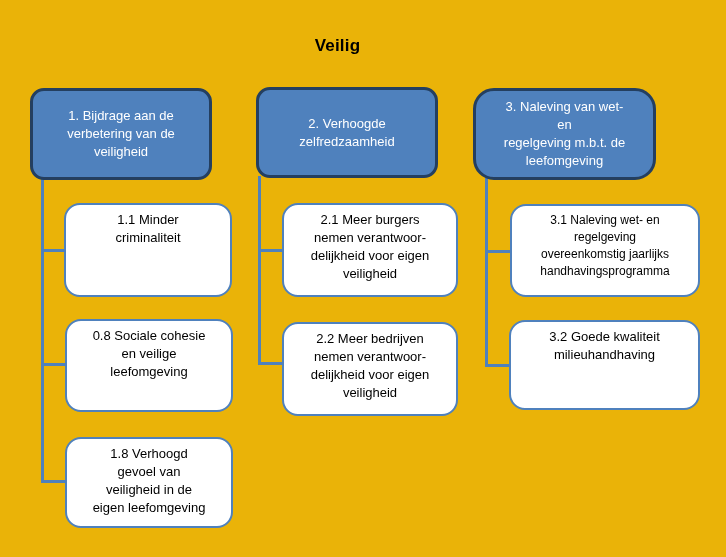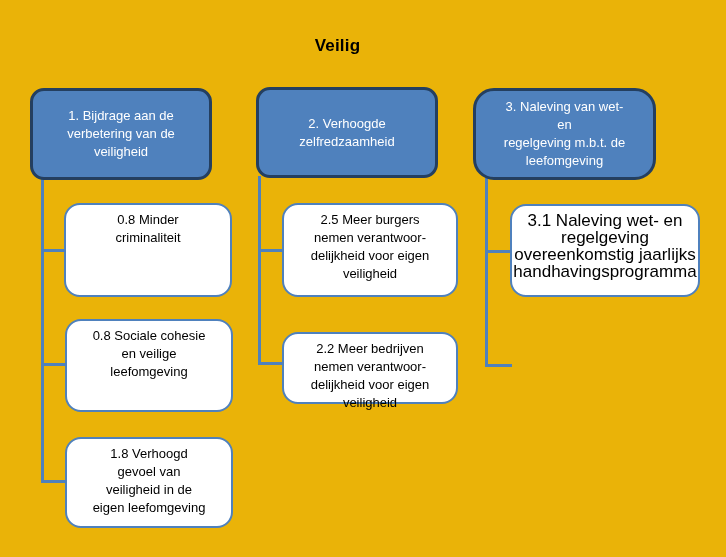--- a/index.html
+++ b/index.html
@@ -49,41 +49,41 @@
     align-items: flex-start;
     background: #ffffff;
     border: 2.5px solid #4F81BD;
     border-radius: 16px;
     color: #000000;
     font-size: 13px;
     line-height: 18px;
     padding: 6px 6px 2px 6px;
   }
 
-  .child-box.small-text { font-size: 17px; line-height: 17px; }
+  .child-box.small-text { font-size: 12px; line-height: 17px; }
 
   .connector {
     position: absolute;
     background: #4F81BD;
   }
 
   
   .hb1 { left: 30px;  top: 88px;  width: 182px; height: 92px; }
   .cb11 { left: 64px; top: 203px; width: 168px; height: 94px; }
   .cb12 { left: 65px; top: 319px; width: 168px; height: 93px; }
   .cb13 { left: 65px; top: 437px; width: 168px; height: 91px; }
   .v1   { left: 41px; top: 178px; width: 3px;  height: 305px; }
   .s11  { left: 41px; top: 249px; width: 25px; height: 3px; }
   .s12  { left: 41px; top: 363px; width: 25px; height: 3px; }
   .s13  { left: 41px; top: 480px; width: 25px; height: 3px; }
 
   
   .hb2 { left: 256px;  top: 87px;  width: 182px; height: 91px; }
   .cb21 { left: 282px; top: 203px; width: 176px; height: 94px; }
-  .cb22 { left: 282px; top: 332px; width: 176px; height: 72px; }
+  .cb22 { left: 282px; top: 322px; width: 176px; height: 94px; }
   .v2   { left: 258px; top: 176px; width: 3px;  height: 189px; }
   .s21  { left: 258px; top: 249px; width: 26px; height: 3px; }
   .s22  { left: 258px; top: 362px; width: 26px; height: 3px; }
 
   
   .hb3 { left: 473px;  top: 88px;  width: 183px; height: 92px; border-radius: 21px; }
   .cb31 { left: 510px; top: 204px; width: 190px; height: 93px; }
   .cb32 { left: 509px; top: 320px; width: 191px; height: 90px; }
   .v3   { left: 485px; top: 178px; width: 3px;  height: 189px; }
   .s31  { left: 485px; top: 250px; width: 27px; height: 3px; }
@@ -96,48 +96,50 @@
 
   <div class="diagram-title">Veilig</div>
 
   <div class="connector v1"></div>
   <div class="connector s11"></div>
   <div class="connector s12"></div>
   <div class="connector s13"></div>
   <div class="box header-box hb1">1. Bijdrage aan de
 verbetering van de
 veiligheid</div>
-  <div class="box child-box cb11">0.8 Minder
+  <div class="box child-box cb11">1.1 Minder
 criminaliteit</div>
   <div class="box child-box cb12">0.8 Sociale cohesie
 en veilige
 leefomgeving</div>
   <div class="box child-box cb13">1.8 Verhoogd
 gevoel van
 veiligheid in de
 eigen leefomgeving</div>
 
   <div class="connector v2"></div>
   <div class="connector s21"></div>
   <div class="connector s22"></div>
   <div class="box header-box hb2">2. Verhoogde
 zelfredzaamheid</div>
-  <div class="box child-box cb21">2.5 Meer burgers
+  <div class="box child-box cb21">2.1 Meer burgers
 nemen verantwoor-
 delijkheid voor eigen
 veiligheid</div>
   <div class="box child-box cb22">2.2 Meer bedrijven
 nemen verantwoor-
 delijkheid voor eigen
 veiligheid</div>
 
   <div class="connector v3"></div>
   <div class="connector s31"></div>
   <div class="connector s32"></div>
   <div class="box header-box hb3">3. Naleving van wet- en
 regelgeving m.b.t. de
 leefomgeving</div>
   <div class="box child-box small-text cb31">3.1 Naleving wet- en
 regelgeving
 overeenkomstig jaarlijks
 handhavingsprogramma</div>
+  <div class="box child-box cb32">3.2 Goede kwaliteit
+milieuhandhaving</div>
 
 </div>
 
 </body></html>

